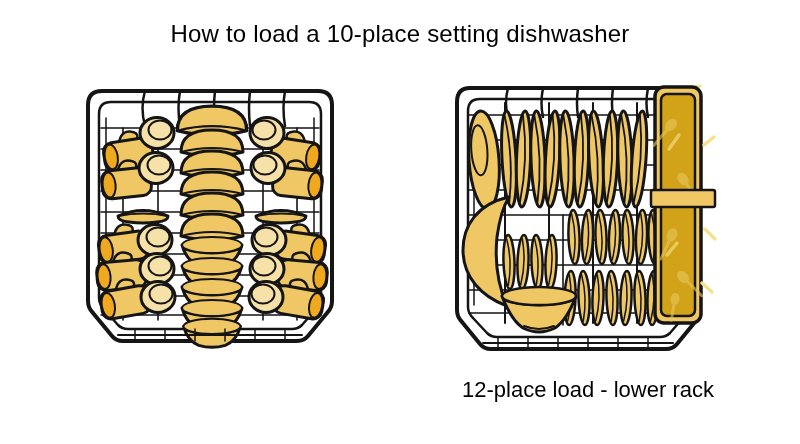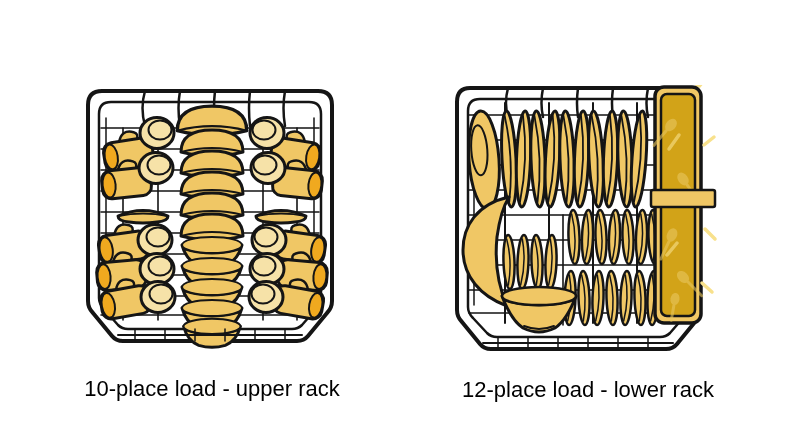--- a/index.html
+++ b/index.html
@@ -24,20 +24,21 @@
   svg .spark{fill:var(--sparkle,#F8E18C);stroke:none;}
   svg .sparkline{stroke:var(--sparkle,#F8E18C);fill:none;stroke-width:3.5;stroke-linecap:round;}
   svg .sw4{stroke-width:4}.sw35{stroke-width:3.5}.sw3{stroke-width:3}.sw25{stroke-width:2.5}
   svg .sw2{stroke-width:2}.sw18{stroke-width:1.8}.sw16{stroke-width:1.6}.sw15{stroke-width:1.5}
 </style>
 </head>
 <body>
 
 <div class="page">
 
+  <h1 class="title">How to load a 10-place setting dishwasher</h1>
 
   <figure class="panel panel-upper">
     <svg width="250" height="268" viewBox="0 0 250 268">
       <defs>
         <g id="bowlDn">
           <path class="gold sw3" d="M-31 6 Q-31 -16 0 -16 Q31 -16 31 6 Q0 14 -31 6 Z"></path>
           <path class="st sw2" d="M-31 6 Q0 -2 31 6"></path>
         </g>
         <g id="bowlUp">
           <path class="gold sw3" d="M-30 -7 A30 8 0 0 0 30 -7 Q26 8 14 13 Q7 15 0 15 Q-7 15 -14 13 Q-26 8 -30 -7 Z"></path>
@@ -116,21 +117,20 @@
         <use href="#bowlUp" transform="translate(127,206)"></use>
         <use href="#bowlUp" transform="translate(127,227)"></use>
         <use href="#bowlUp" transform="translate(127,245) scale(0.95)"></use>
       </g>
 
       <g class="st">
         <path class="sw2" d="M33 247 H217"></path>
         <path class="sw15" d="M50 241 V253 M80 241 V253 M110 241 V253 M140 241 V253 M170 241 V253 M200 241 V253"></path>
       </g>
     </svg>
-    <figcaption>10-place load - upper rack</figcaption>
   </figure>
 
   <figure class="panel panel-lower">
     <svg width="266" height="271" viewBox="0 0 266 271">
       <defs>
         <g id="plateBig">
           <ellipse class="gold sw3" rx="7" ry="48"></ellipse>
           <path class="st sw18" d="M-2 -43 Q5 0 -2 43"></path>
         </g>
         <g id="plateSm">

